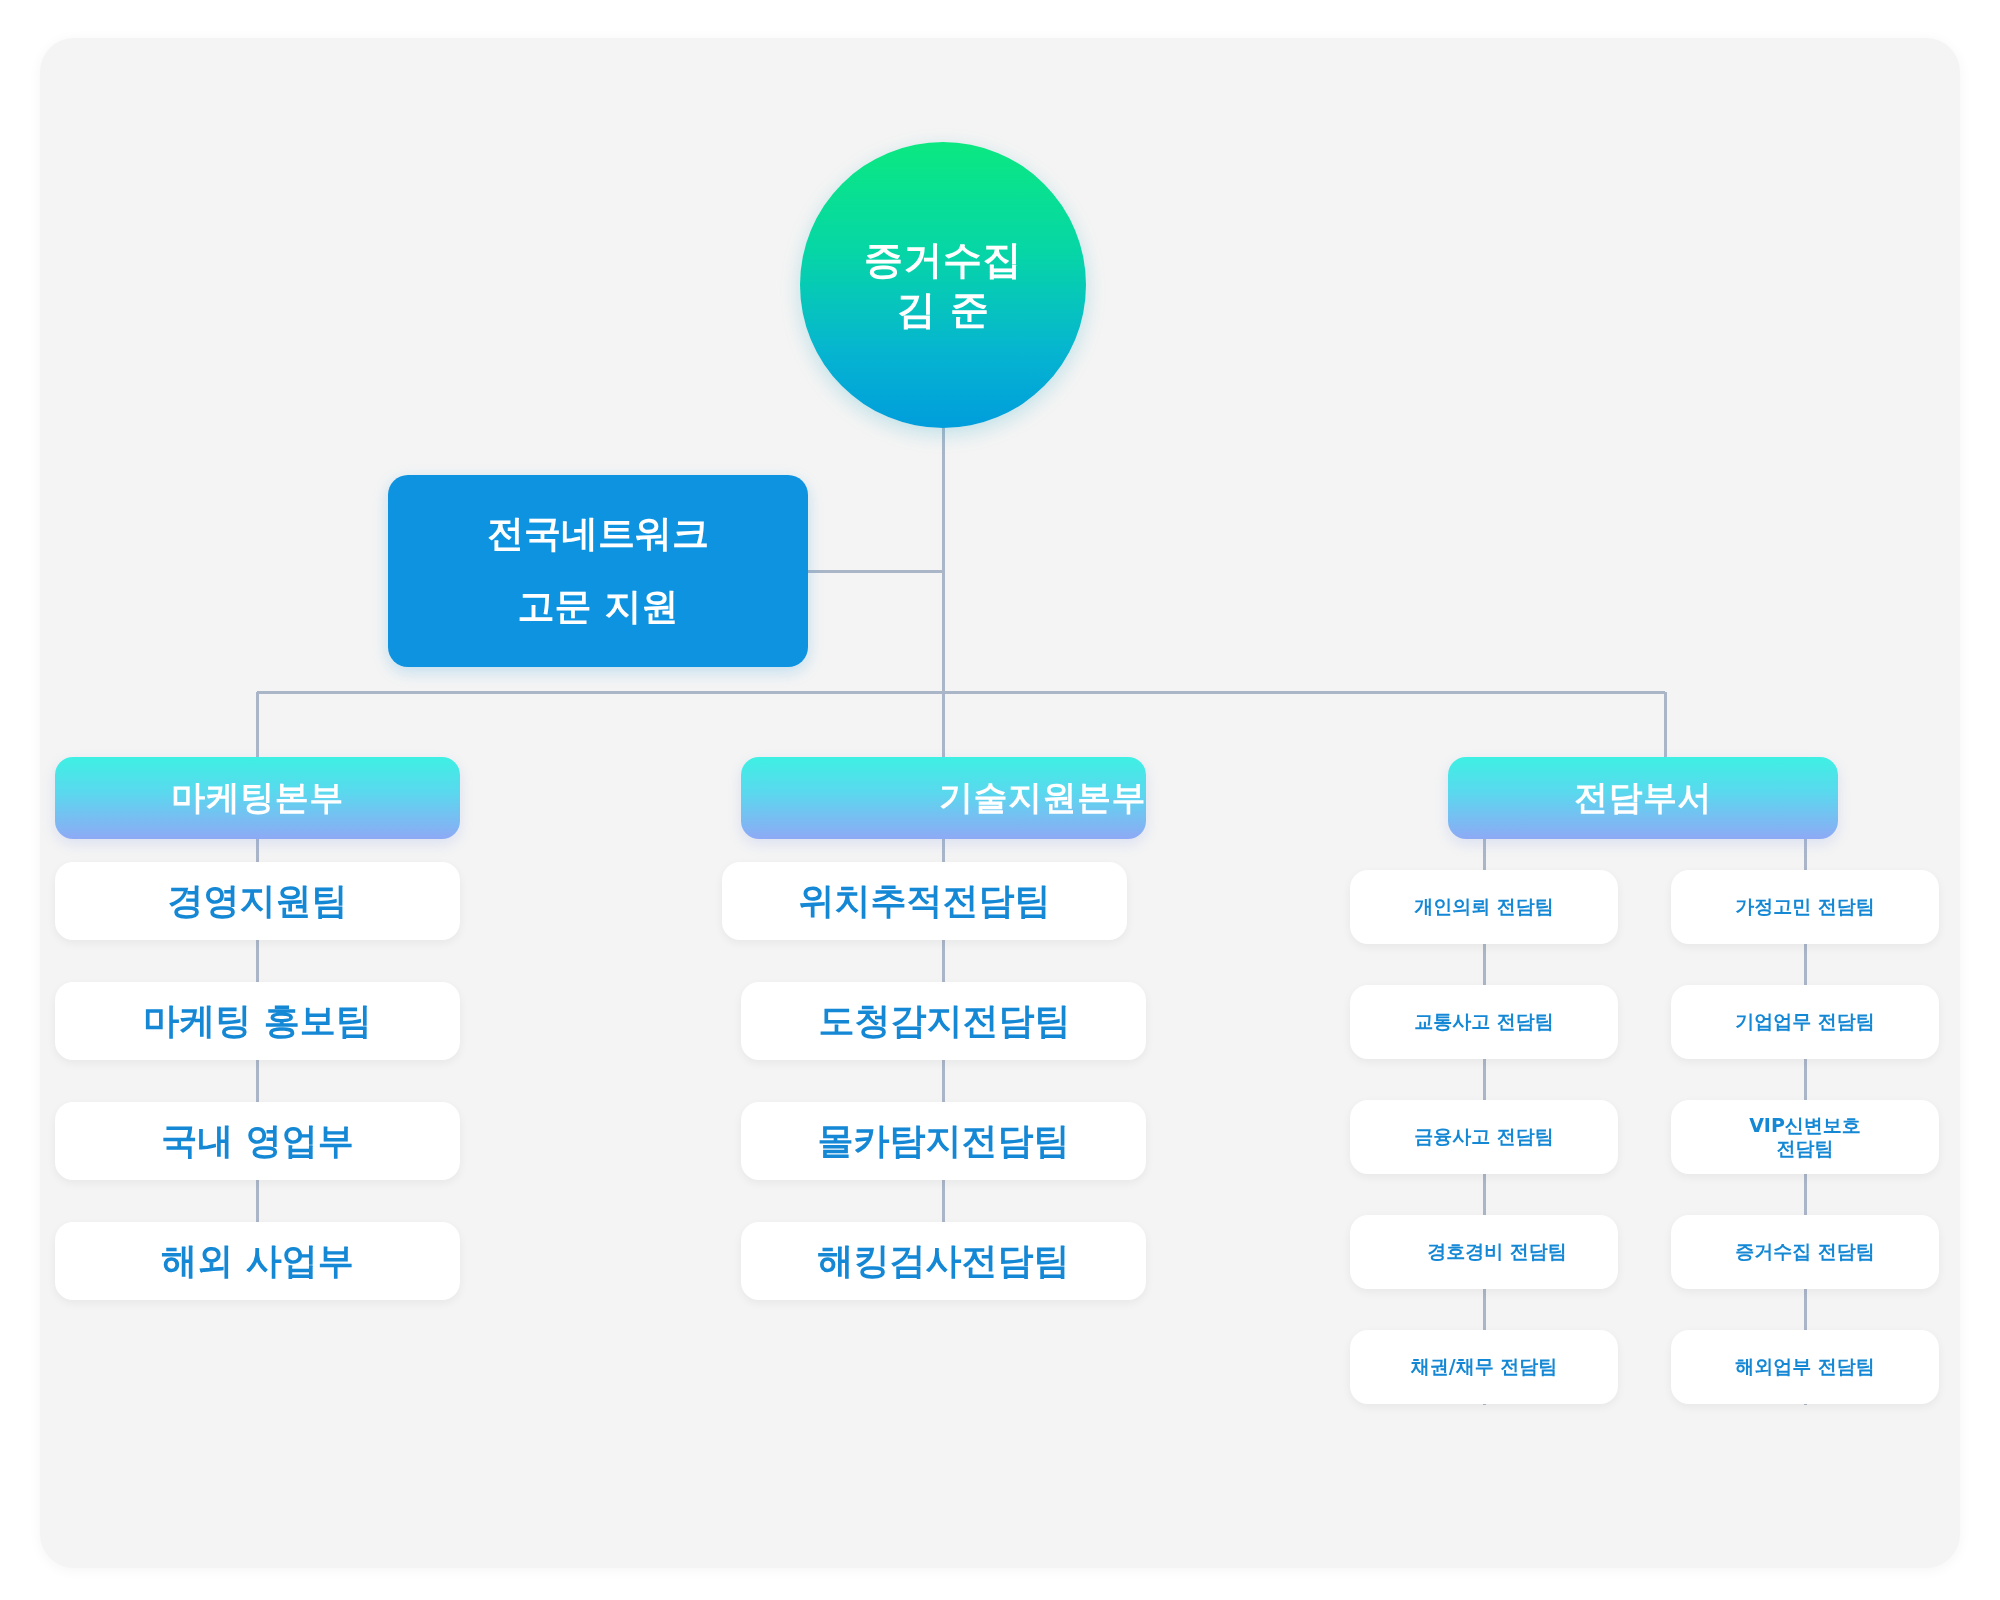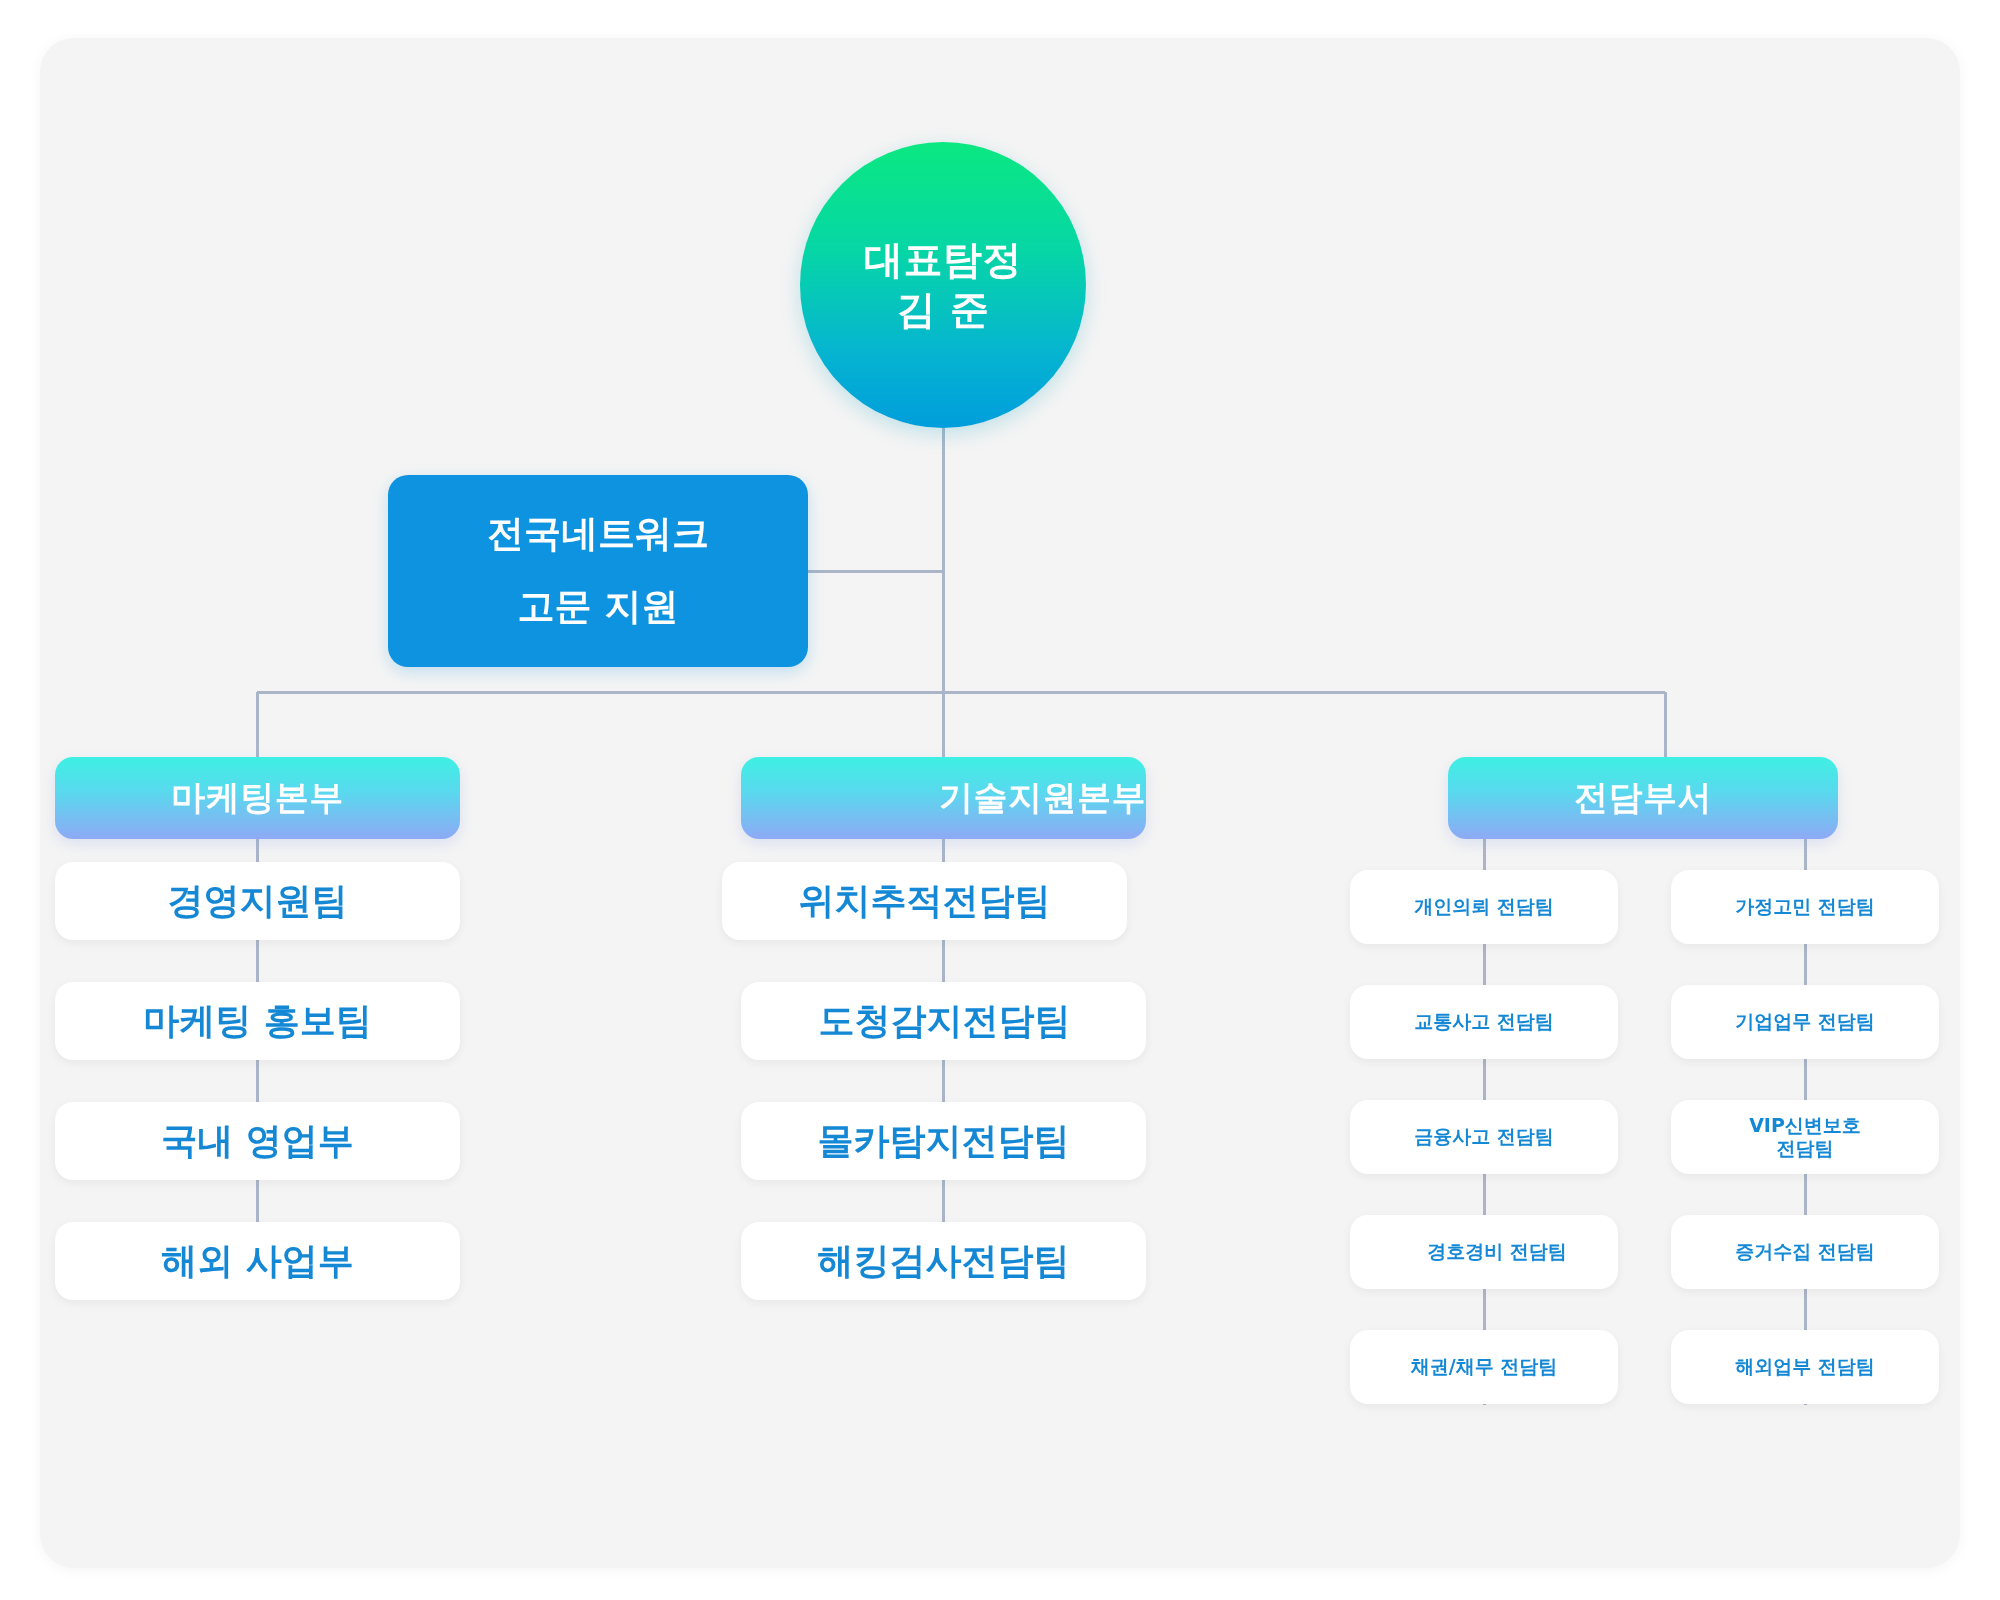--- a/index.html
+++ b/index.html
@@ -147,21 +147,21 @@
       <line x1="257" y1="839" x2="257" y2="1295"></line>
 
       <line x1="943" y1="839" x2="943" y2="1295"></line>
 
       <line x1="1484" y1="839" x2="1484" y2="1405"></line>
       <line x1="1805" y1="839" x2="1805" y2="1405"></line>
     </g>
   </svg>
 
   <div class="root-node">
-    <span class="ln">대표탐정</span>
+    <span class="ln">증거수집</span>
     <span class="ln">김 준</span>
   </div>
 
   <div class="advisor-node">
     <span class="ln">전국네트워크</span>
     <span class="ln">고문 지원</span>
   </div>
 
   <div class="division-head" style="left:55px; top:757px; width:405px;">
     <span>마케팅본부</span>

